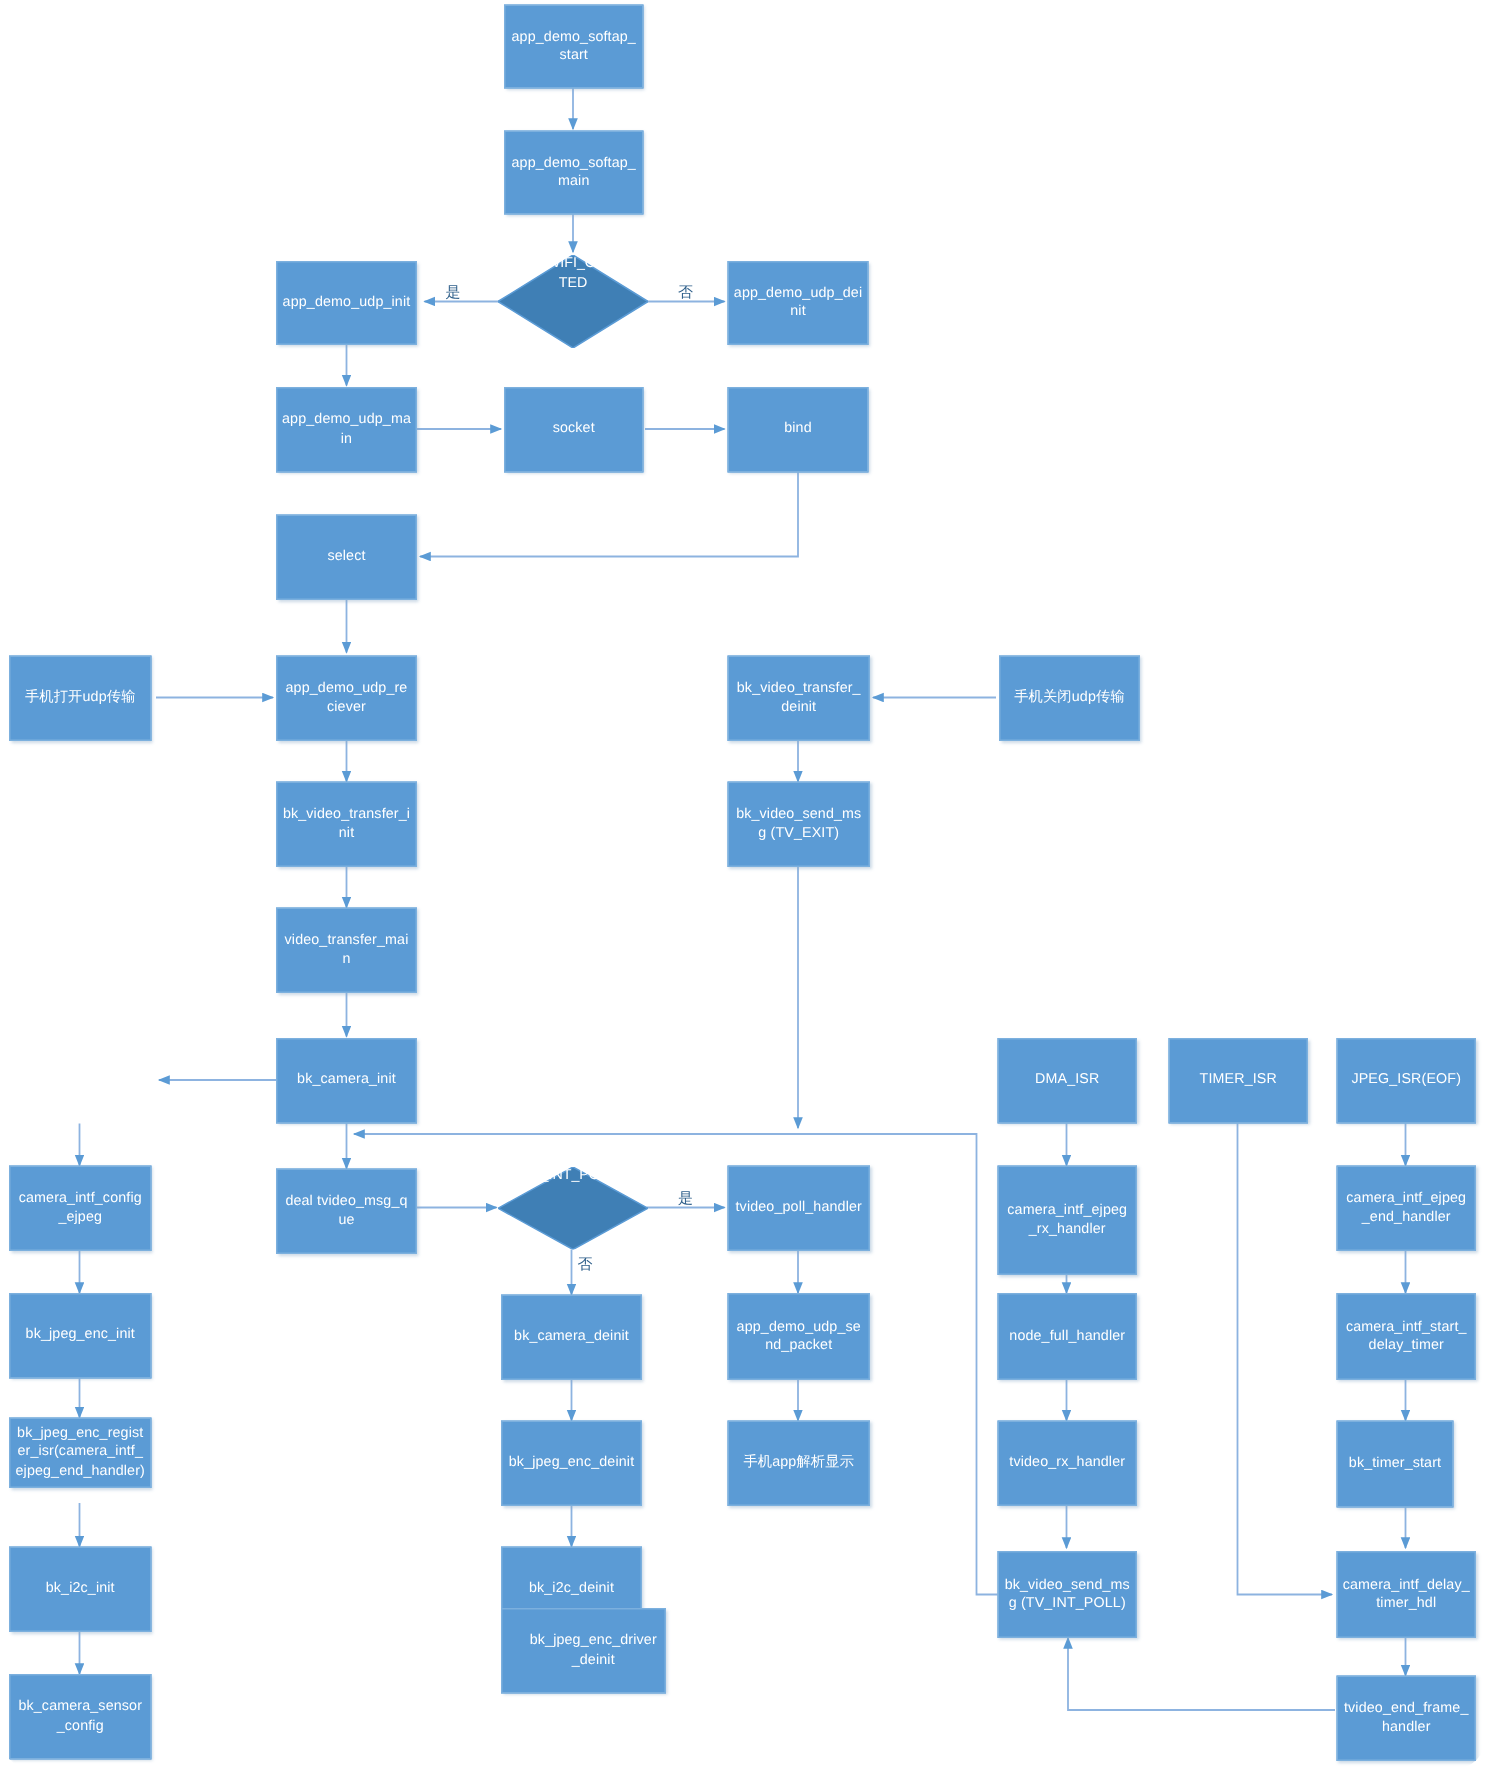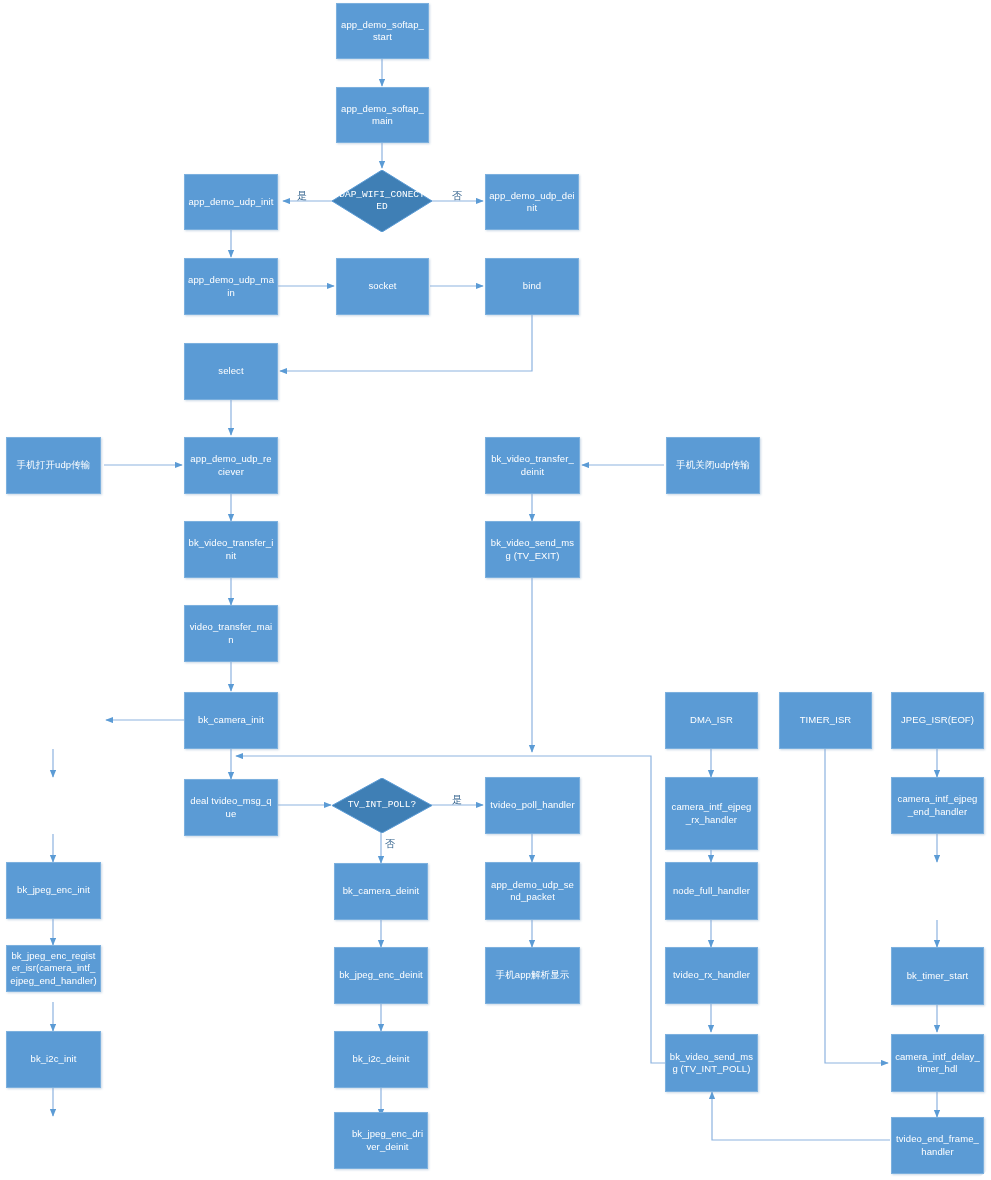--- a/index.html
+++ b/index.html
@@ -41,23 +41,21 @@
     word-break: break-all;
     box-shadow: 1px 1px 2px rgba(140,170,200,0.45);
   }
   .node .lbl {
     display: block;
     width: 100%;
   }
   .diamond {
     position: absolute;
     display: flex;
-    align-items: center;
     justify-content: center;
-    font-family: Liberation Mono, monospace;
   }
   .diamond .dshape {
     position: absolute;
     left: 0; top: 0;
     width: 100%;
     height: 100%;
   }
   .diamond .dlabel {
     position: relative;
     z-index: 2;
@@ -240,20 +238,23 @@
   </div>
 
   <div class="node" style="left:779px;top:692px;width:93px;height:57px;">
     <span class="lbl">TIMER_ISR</span>
   </div>
 
   <div class="node" style="left:891px;top:692px;width:93px;height:57px;">
     <span class="lbl">JPEG_ISR(EOF)</span>
   </div>
 
+  <div class="node" style="left:6px;top:777px;width:95px;height:57px;">
+    <span class="lbl">camera_intf_config_ejpeg</span>
+  </div>
 
   <div class="node" style="left:184px;top:779px;width:94px;height:57px;">
     <span class="lbl">deal tvideo_msg_que</span>
   </div>
 
   <div class="diamond" style="left:332px;top:778px;width:100px;height:55px;">
     <svg class="dshape" viewBox="0 0 100 55" preserveAspectRatio="none">
       <polygon points="50,0 100,27.5 50,55 0,27.5" fill="#3f7fb5" stroke="#5b9bd5" stroke-width="1"></polygon>
     </svg>
     <span class="dlabel">TV_INT_POLL?</span>
@@ -283,59 +284,65 @@
   </div>
 
   <div class="node" style="left:485px;top:862px;width:95px;height:58px;justify-content:center;">
     <span class="lbl">app_demo_udp_send_packet</span>
   </div>
 
   <div class="node" style="left:665px;top:862px;width:93px;height:58px;">
     <span class="lbl">node_full_handler</span>
   </div>
 
+  <div class="node" style="left:891px;top:862px;width:93px;height:58px;">
+    <span class="lbl">camera_intf_start_delay_timer</span>
+  </div>
 
   <div class="node" style="left:6px;top:945px;width:95px;height:47px;">
     <span class="lbl">bk_jpeg_enc_register_isr(camera_intf_ejpeg_end_handler)</span>
   </div>
 
   <div class="node" style="left:334px;top:947px;width:94px;height:57px;">
     <span class="lbl">bk_jpeg_enc_deinit</span>
   </div>
 
   <div class="node" style="left:485px;top:947px;width:95px;height:57px;">
     <span class="lbl">手机app解析显示</span>
   </div>
 
   <div class="node" style="left:665px;top:947px;width:93px;height:57px;">
     <span class="lbl">tvideo_rx_handler</span>
   </div>
 
-  <div class="node" style="left:891px;top:947px;width:93px;height:58px;">
+  <div class="node" style="left:891px;top:947px;width:78px;height:58px;">
     <span class="lbl">bk_timer_start</span>
   </div>
 
   <div class="node" style="left:6px;top:1031px;width:95px;height:57px;">
     <span class="lbl">bk_i2c_init</span>
   </div>
 
   <div class="node" style="left:334px;top:1031px;width:94px;height:57px;">
     <span class="lbl">bk_i2c_deinit</span>
   </div>
 
   <div class="node" style="left:665px;top:1034px;width:93px;height:58px;">
     <span class="lbl">bk_video_send_msg (TV_INT_POLL)</span>
   </div>
 
   <div class="node" style="left:891px;top:1034px;width:93px;height:58px;">
     <span class="lbl">camera_intf_delay_timer_hdl</span>
   </div>
 
-
-  <div class="node" style="left:334px;top:1112px;width:94px;height:57px;padding-left:16px;">
+  <div class="node" style="left:6px;top:1116px;width:95px;height:57px;">
+    <span class="lbl">bk_camera_sensor_config</span>
+  </div>
+
+  <div class="node" style="left:334px;top:1072px;width:110px;height:57px;padding-left:16px;">
     <span class="lbl">bk_jpeg_enc_driver_deinit</span>
   </div>
 
   <div class="node" style="left:891px;top:1117px;width:93px;height:57px;">
     <span class="lbl">tvideo_end_frame_handler</span>
   </div>
 
 </div>
 
 </body></html>

